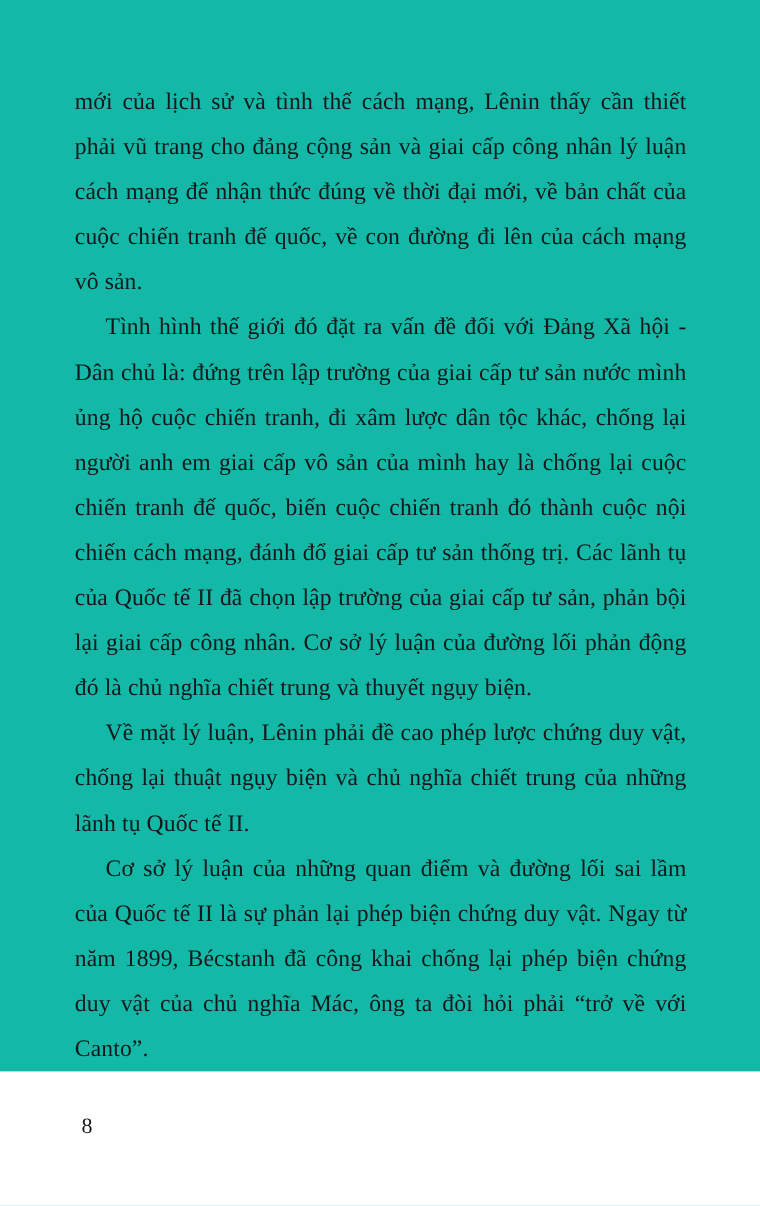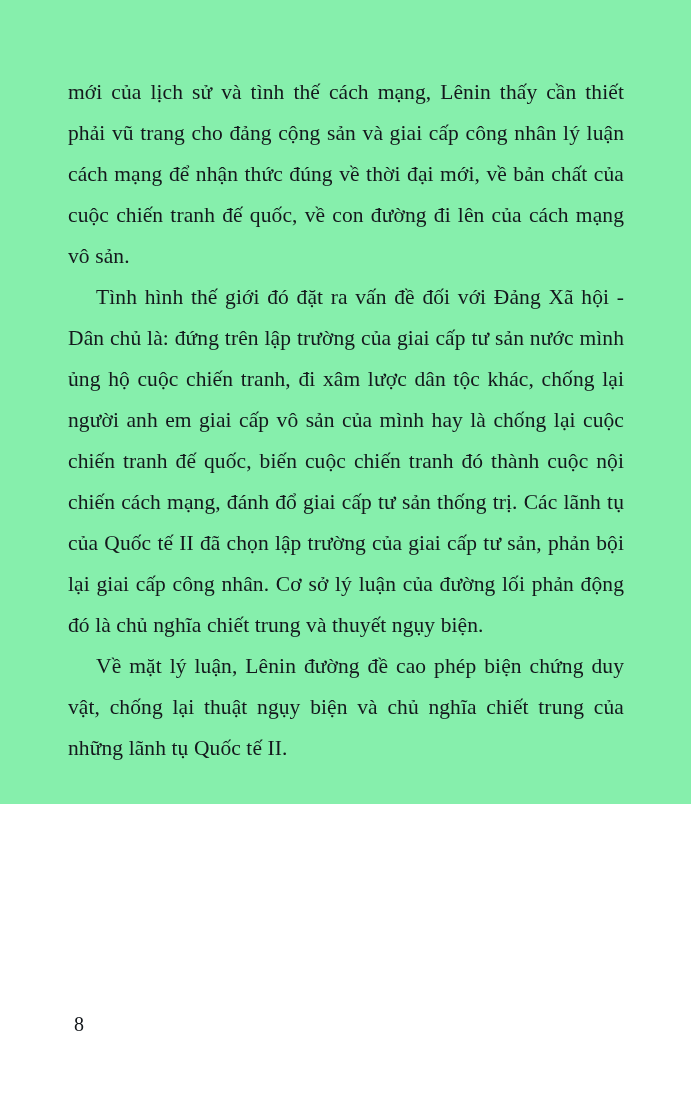--- a/index.html
+++ b/index.html
@@ -10,22 +10,22 @@
   body {
     width: 691px;
     height: 1096px;
     font-family: "Liberation Serif", serif;
     color: #1a1a1a;
     overflow: hidden;
   }
   .page {
     position: relative;
     width: 691px;
-    height: 804px;
-    background: #86efac;
+    height: 974px;
+    background: #14b8a6;
     box-sizing: border-box;
   }
   .text-column {
     position: absolute;
     left: 68px;
     top: 72px;
     width: 556px;
   }
   .para {
     margin: 0;
@@ -52,16 +52,17 @@
     font-family: "Liberation Serif", serif;
   }
 </style>
 </head>
 <body>
 
 <div class="page">
   <div class="text-column">
     <p class="para">mới của lịch sử và tình thế cách mạng, Lênin thấy cần thiết phải vũ trang cho đảng cộng sản và giai cấp công nhân lý luận cách mạng để nhận thức đúng về thời đại mới, về bản chất của cuộc chiến tranh đế quốc, về con đường đi lên của cách mạng vô sản.</p>
     <p class="para indent">Tình hình thế giới đó đặt ra vấn đề đối với Đảng Xã hội - Dân chủ là: đứng trên lập trường của giai cấp tư sản nước mình ủng hộ cuộc chiến tranh, đi xâm lược dân tộc khác, chống lại người anh em giai cấp vô sản của mình hay là chống lại cuộc chiến tranh đế quốc, biến cuộc chiến tranh đó thành cuộc nội chiến cách mạng, đánh đổ giai cấp tư sản thống trị. Các lãnh tụ của Quốc tế II đã chọn lập trường của giai cấp tư sản, phản bội lại giai cấp công nhân. Cơ sở lý luận của đường lối phản động đó là chủ nghĩa chiết trung và thuyết ngụy biện.</p>
-    <p class="para indent">Về mặt lý luận, Lênin đường đề cao phép biện chứng duy vật, chống lại thuật ngụy biện và chủ nghĩa chiết trung của những lãnh tụ Quốc tế II.</p>
+    <p class="para indent">Về mặt lý luận, Lênin phải đề cao phép lược chứng duy vật, chống lại thuật ngụy biện và chủ nghĩa chiết trung của những lãnh tụ Quốc tế II.</p>
+    <p class="para indent">Cơ sở lý luận của những quan điểm và đường lối sai lầm của Quốc tế II là sự phản lại phép biện chứng duy vật. Ngay từ năm 1899, Bécstanh đã công khai chống lại phép biện chứng duy vật của chủ nghĩa Mác, ông ta đòi hỏi phải “trở về với Canto”.</p>
   </div>
   <div class="page-number">8</div>
 </div>
 
 </body></html>

